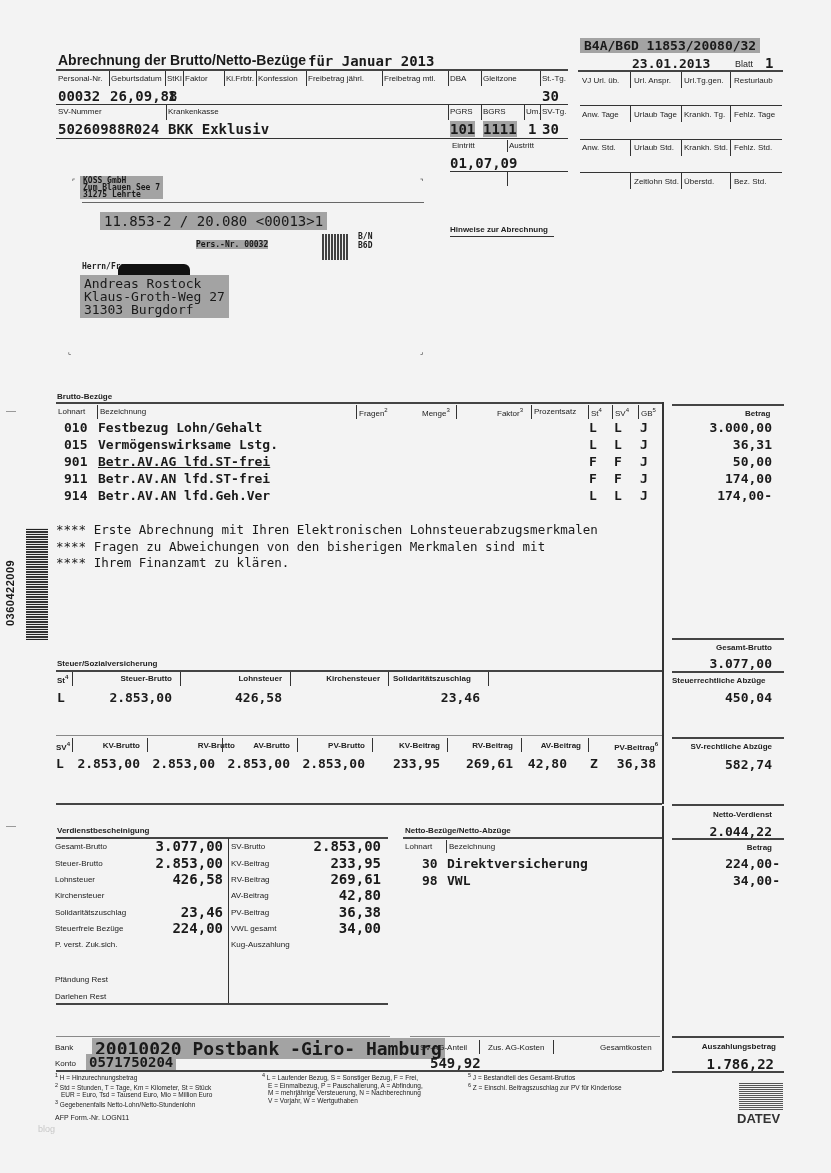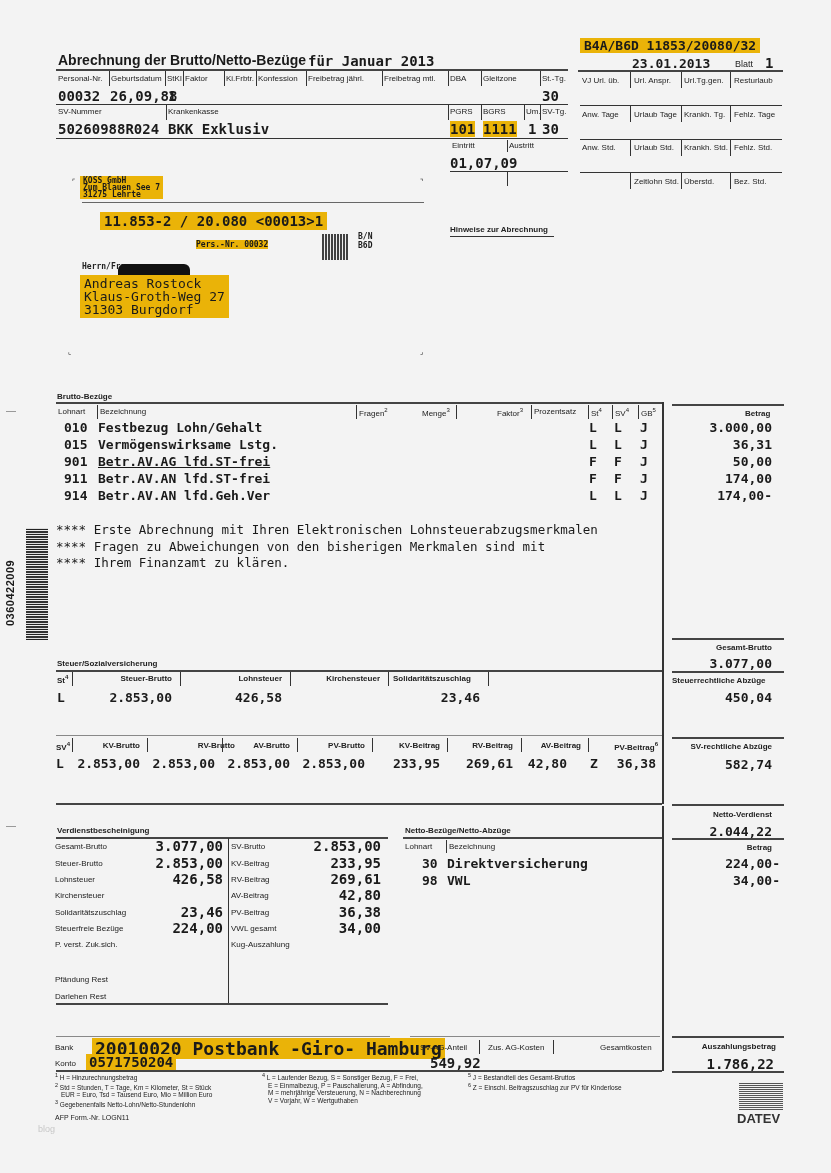--- a/index.html
+++ b/index.html
@@ -7,21 +7,21 @@
   .abs{position:absolute;}
   .mono{font-family:"DejaVu Sans Mono","Liberation Mono",monospace;font-weight:bold;}
   .lbl{font-family:"Liberation Sans",sans-serif;font-size:8px;color:#222;white-space:nowrap;}
   .blbl{font-family:"Liberation Sans",sans-serif;font-size:8px;font-weight:bold;color:#222;white-space:nowrap;}
   .hl{position:absolute;height:0;border-top:1px solid #333;}
   .hl2{position:absolute;height:0;border-top:2px solid #444;}
   .vl{position:absolute;width:0;border-left:1px solid #333;}
   .vl2{position:absolute;width:0;border-left:2px solid #333;}
   .val{position:absolute;font-family:"DejaVu Sans Mono","Liberation Mono",monospace;font-weight:bold;font-size:13px;white-space:nowrap;}
   .r{text-align:right;}
-  .white{background:#eab308;}
+  .white{background:#a3a3a3;}
 </style>
 </head>
 <body>
 
 <div class="abs" style="left:58px;top:52px;font-size:14px;font-weight:bold;">Abrechnung der Brutto/Netto-Bezüge</div>
 <div class="abs mono" style="left:308px;top:53px;font-size:14px;">für Januar 2013</div>
 <div class="abs mono white" style="left:580px;top:38px;font-size:13px;padding:0 4px;">B4A/B6D  11853/20080/32</div>
 <div class="abs mono" style="left:632px;top:56px;font-size:13px;">23.01.2013</div>
 <div class="abs lbl" style="left:735px;top:59px;font-size:9px;">Blatt</div>
 <div class="abs mono" style="left:765px;top:55px;font-size:14px;">1</div>
@@ -123,21 +123,21 @@
 
 <div class="abs" style="left:72px;top:178px;font-size:7px;">⌜</div>
 <div class="abs" style="left:420px;top:178px;font-size:7px;">⌝</div>
 <div class="abs white" style="left:80px;top:176px;padding:1px 3px;font-family:'DejaVu Sans Mono',monospace;font-size:8px;font-weight:bold;line-height:7px;">
   <div>KOSS GmbH</div>
   <div>Zum Blauen See 7</div>
   <div>31275 Lehrte</div>
 </div>
 <div class="hl" style="left:82px;top:202px;width:342px;border-top:1px solid #666;"></div>
 
-<div class="abs white mono" style="left:100px;top:212px;font-size:14px;font-weight:bold;padding:1px 4px;">11.853-2 / 20.080 &lt;00013&gt;1</div>
+<div class="abs white mono" style="left:100px;top:212px;font-size:14px;font-weight:normal;padding:1px 4px;">11.853-2 / 20.080 &lt;00013&gt;1</div>
 <div class="abs mono white" style="left:196px;top:240px;font-size:8px;">Pers.-Nr. 00032</div>
 <div class="abs" style="left:322px;top:234px;width:26px;height:26px;background:repeating-linear-gradient(90deg,#222 0 2px,#eee 2px 3px),#333;opacity:0.85;"></div>
 <div class="abs mono" style="left:358px;top:232px;font-size:8px;line-height:9px;text-align:right;">
   <div>B/N</div>
 </div>
 <div class="abs mono" style="left:358px;top:241px;font-size:8px;">B6D</div>
 
 <div class="abs lbl" style="left:82px;top:262px;font-family:'DejaVu Sans Mono',monospace;font-size:8px;font-weight:bold;">Herrn/Frau</div>
 <div class="abs" style="left:118px;top:264px;width:72px;height:18px;background:#111;border-radius:6px;"></div>
 <div class="abs white" style="left:80px;top:275px;padding:2px 4px;font-family:'DejaVu Sans Mono',monospace;font-size:13px;line-height:13px;">

